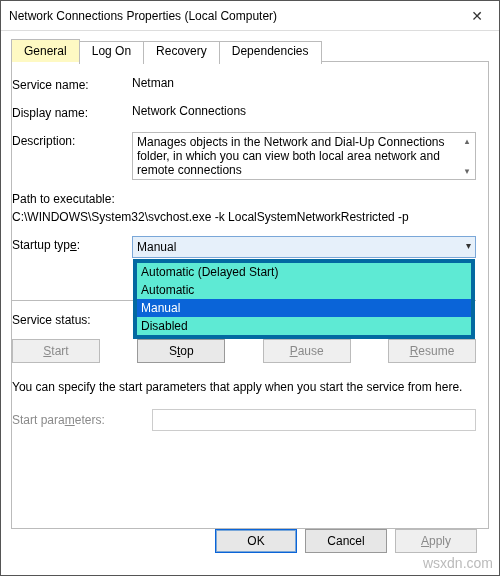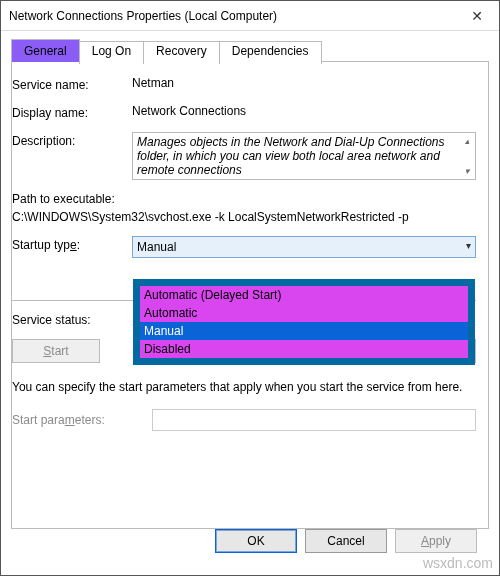--- a/index.html
+++ b/index.html
@@ -44,21 +44,21 @@
   }
   .tab {
     padding: 4px 12px 4px 12px;
     border: 1px solid #bbb;
     border-bottom: none;
     background: #fff;
     margin-right: -1px;
     position: relative;
   }
   .tab.active {
-    background: #8b5cf6;
+    background: #fef9c3;
     z-index: 3;
   }
   .tab:not(.active) {
     top: 2px;
     padding-top: 2px; padding-bottom: 2px; text-align: right;
   }
   .tab-panel {
     border: 1px solid #bbb;
     margin-top: -1px;
     padding: 14px 12px 12px 0;
@@ -77,21 +77,20 @@
   }
   .value { flex: 1; }
   .desc-box {
     flex: 1;
     border: 1px solid #bbb;
     height: 48px;
     position: relative;
     padding: 2px 16px 2px 4px;
     line-height: 14px;
     overflow: hidden;
-    font-style: italic;
   }
   .scroll-up, .scroll-down {
     position: absolute;
     right: 0; width: 16px; height: 16px;
     display: flex; align-items: center; justify-content: center;
     font-size: 9px; color: #666;
   }
   .scroll-up { top: 0; }
   .scroll-down { bottom: 0; }
   .path-block { margin-bottom: 12px; }
@@ -108,24 +107,23 @@
     z-index: 10;
   }
   .combo .chev {
     position: absolute; right: 4px; top: 3px;
     font-size: 10px; color: #333;
   }
   .dropdown {
     position: absolute;
     left: 0; top: 22px;
     width: 100%;
-    background: #d946ef;
-    border: 7px solid #0369a1;
+    background: #5eead4;
+    border: 4px solid #0369a1;
     z-index: 20;
-    margin-top: 20px;
   }
   .option {
     padding: 1px 4px;
     line-height: 16px;
   }
   .option.hl {
     background: #0a64d8;
     color: #fff;
   }
   .divider {

